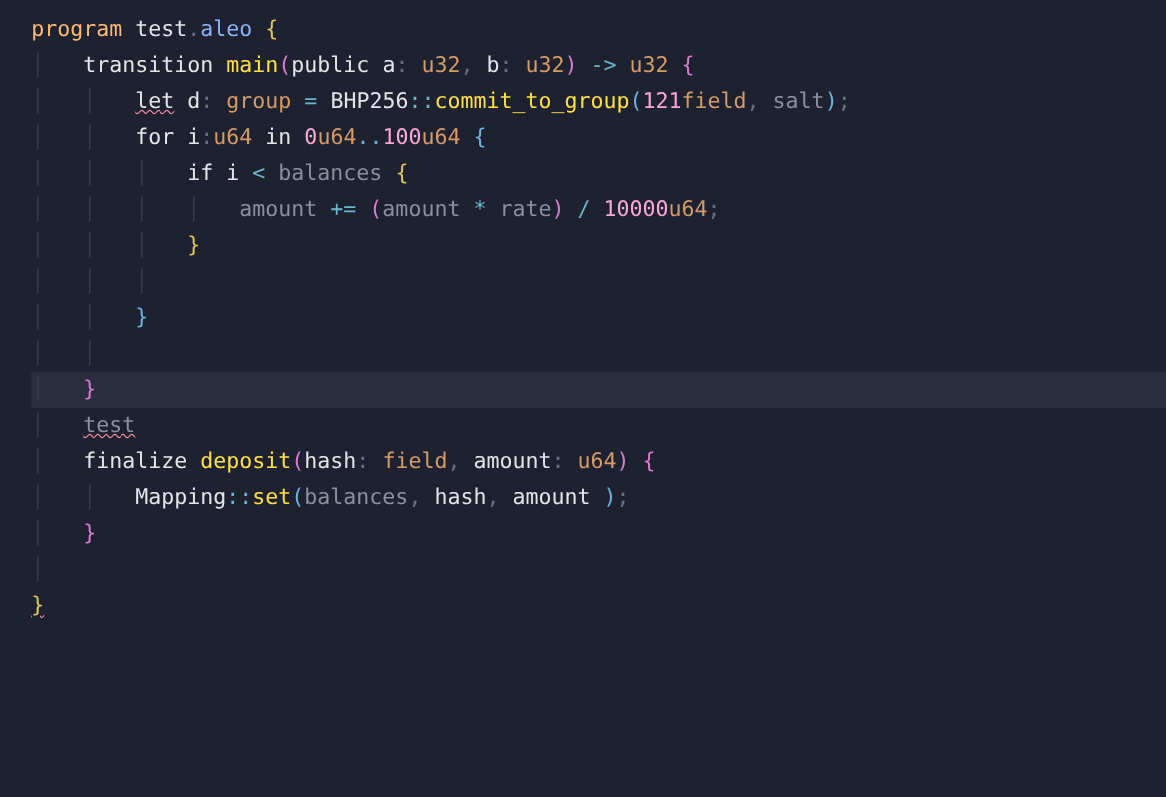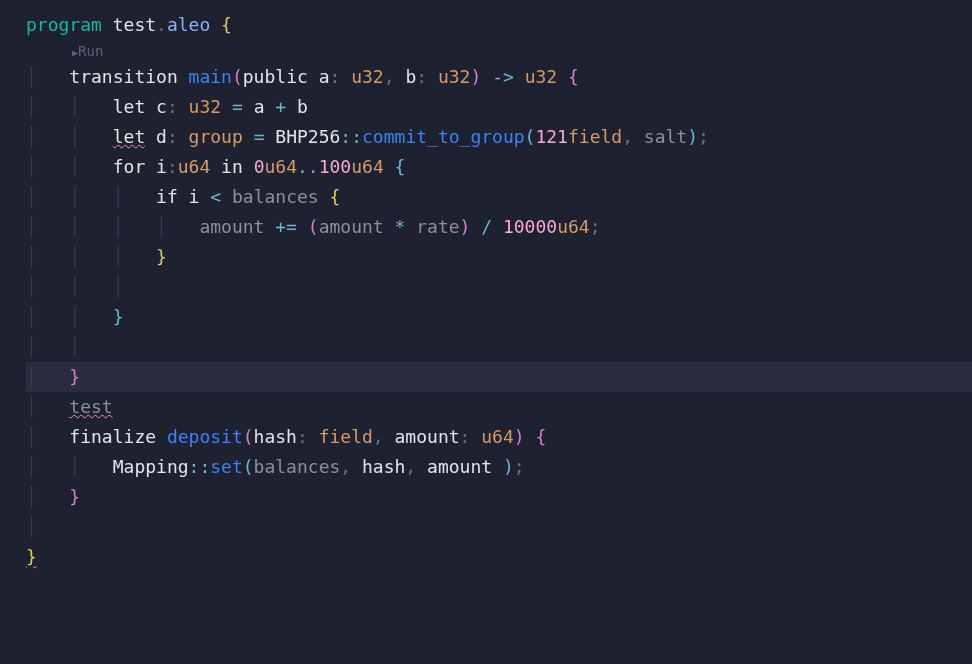--- a/index.html
+++ b/index.html
@@ -29,30 +29,30 @@
     .run-hint {
       color: #5a6080;
       font-size: 14px;
       padding-left: 46px;
       line-height: 22px;
       height: 22px;
     }
     .run-hint .triangle {
       font-size: 10px;
     }
-    .k-program { color: #14b8a6; }
+    .k-program { color: #fdba74; }
     .k-keyword { color: #e5e5e5; }
     .k-keyword2 { color: #d49b69; }
     .k-ident { color: #e3e4e8; }
     .k-qual { color: #89b4fa; }
     .k-punct { color: #6c7086; }
     .k-brace-yellow { color: #dcc95f; }
     .k-brace-pink { color: #d67dd1; }
     .k-brace-blue { color: #6db5dd; }
-    .k-func { color: #3b82f6; text-align: center; }
+    .k-func { color: #fde047; text-align: center; }
     .k-number { color: #f9a8d4; }
     .k-op { color: #6ab5c9; }
     .k-gray { color: #8b9099; text-align: right; }
     .k-return { color: #c77dd1; }
     .k-white { color: #e3e4e8; }
     .squiggle {
       text-decoration-line: underline;
       text-decoration-style: wavy;
       text-decoration-color: #f38ba8;
       text-decoration-thickness: 1px;
@@ -61,25 +61,23 @@
       color: #373a4f;
     }
   </style>
 </head>
 <body>
 
 <div>
 
 <div class="code-line"><span class="k-program">program</span><span> </span><span class="k-white">test</span><span class="k-punct">.</span><span class="k-qual">aleo</span><span> </span><span class="k-brace-yellow">{</span></div>
 
-<div class="run-hint"><span class="triangle">▶</span><span>Run</span></div>
 
 <div class="code-line"><span class="guide">│   </span><span class="k-keyword">transition</span><span> </span><span class="k-func">main</span><span class="k-brace-pink">(</span><span class="k-keyword">public</span><span> </span><span class="k-ident">a</span><span class="k-punct">: </span><span class="k-keyword2">u32</span><span class="k-punct">, </span><span class="k-ident">b</span><span class="k-punct">: </span><span class="k-keyword2">u32</span><span class="k-brace-pink">)</span><span> </span><span class="k-op">-&gt;</span><span> </span><span class="k-keyword2">u32</span><span> </span><span class="k-brace-pink">{</span></div>
 
-<div class="code-line"><span class="guide">│   │   </span><span class="k-keyword">let</span><span> </span><span class="k-ident">c</span><span class="k-punct">: </span><span class="k-keyword2">u32</span><span> </span><span class="k-op">=</span><span> </span><span class="k-ident">a</span><span> </span><span class="k-op">+</span><span> </span><span class="k-ident">b</span></div>
 
 <div class="code-line"><span class="guide">│   │   </span><span class="k-keyword squiggle">let</span><span> </span><span class="k-ident">d</span><span class="k-punct">: </span><span class="k-keyword2">group</span><span> </span><span class="k-op">=</span><span> </span><span class="k-white">BHP256</span><span class="k-op">::</span><span class="k-func">commit_to_group</span><span class="k-brace-blue">(</span><span class="k-number">121</span><span class="k-keyword2">field</span><span class="k-punct">, </span><span class="k-gray">salt</span><span class="k-brace-blue">)</span><span class="k-punct">;</span></div>
 
 <div class="code-line"><span class="guide">│   │   </span><span class="k-keyword">for</span><span> </span><span class="k-ident">i</span><span class="k-punct">:</span><span class="k-keyword2">u64</span><span> </span><span class="k-keyword">in</span><span> </span><span class="k-number">0</span><span class="k-keyword2">u64</span><span class="k-op">..</span><span class="k-number">100</span><span class="k-keyword2">u64</span><span> </span><span class="k-brace-blue">{</span></div>
 
 <div class="code-line"><span class="guide">│   │   │   </span><span class="k-keyword">if</span><span> </span><span class="k-ident">i</span><span> </span><span class="k-op">&lt;</span><span> </span><span class="k-gray">balances</span><span> </span><span class="k-brace-yellow">{</span></div>
 
 <div class="code-line"><span class="guide">│   │   │   │   </span><span class="k-gray">amount</span><span> </span><span class="k-op">+=</span><span> </span><span class="k-brace-pink">(</span><span class="k-gray">amount</span><span> </span><span class="k-op">*</span><span> </span><span class="k-gray">rate</span><span class="k-brace-pink">)</span><span> </span><span class="k-op">/</span><span> </span><span class="k-number">10000</span><span class="k-keyword2">u64</span><span class="k-punct">;</span></div>
 
 <div class="code-line"><span class="guide">│   │   │   </span><span class="k-brace-yellow">}</span></div>

